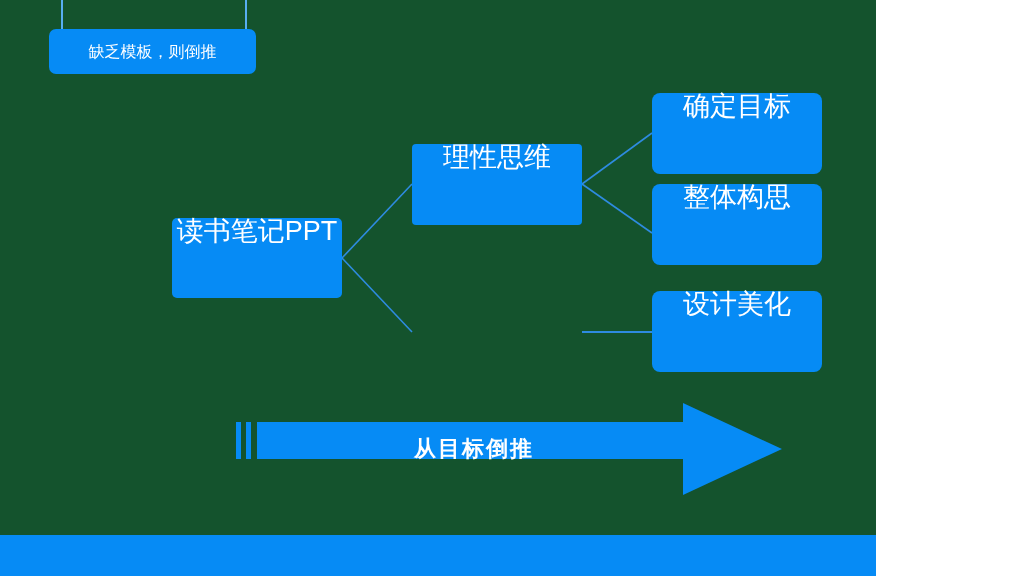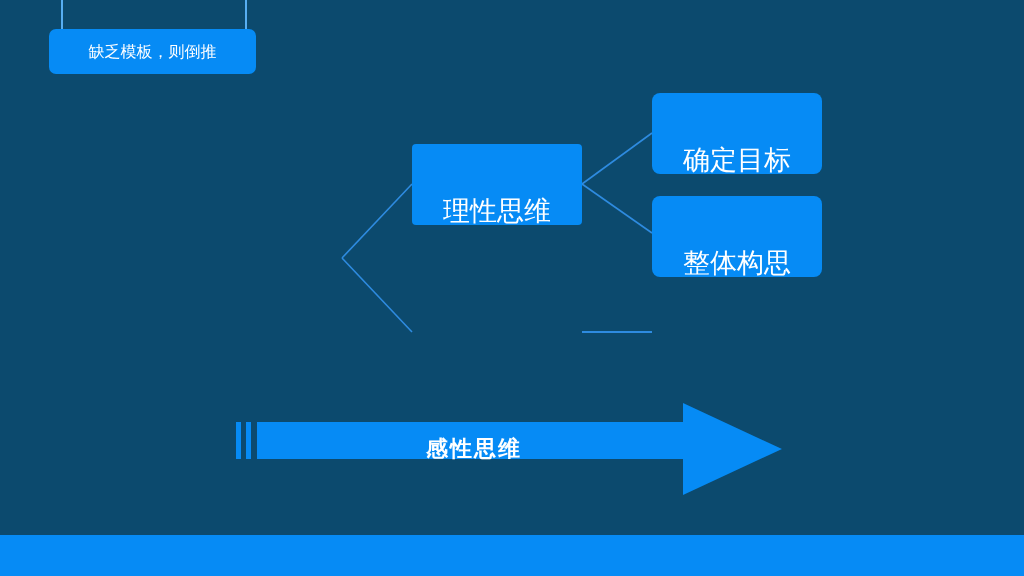--- a/index.html
+++ b/index.html
@@ -6,43 +6,43 @@
   html, body {
     margin: 0;
     padding: 0;
     background: #ffffff;
   }
   body {
     font-family: "Liberation Sans", "DejaVu Sans", sans-serif;
   }
   #slide {
     position: relative;
-    width: 1024px;
+    width: 876px;
     height: 576px;
-    background: #0c4a6e;
+    background: #14532d;
     overflow: hidden;
   }
 
   
   #lines {
     position: absolute;
     left: 0;
     top: 0;
     width: 1024px;
     height: 576px;
     pointer-events: none;
   }
 
   
   .node {
     position: absolute;
     background: #068BF5;
     color: #ffffff;
     display: flex;
-    align-items: flex-end;
+    align-items: flex-start;
     box-sizing: border-box;
   }
   .node-label {
     display: block;
     width: 100%;
     white-space: nowrap;
     line-height: 1;
   }
 
   
@@ -80,21 +80,21 @@
     width: 170px;
     height: 81px;
     border-radius: 8px;
     justify-content: center;
   }
   .node-leaf .node-label {
     font-size: 27px;
     text-align: center;
   }
   .node-leaf-1 { top: 93px; }
-  .node-leaf-2 { top: 196px; }
+  .node-leaf-2 { top: 184px; }
   .node-leaf-3 { top: 291px; }
 
   
   .badge {
     position: absolute;
     left: 49px;
     top: 29px;
     width: 207px;
     height: 45px;
     background: #068BF5;
@@ -167,36 +167,42 @@
     <line x1="582" y1="184" x2="652" y2="133" stroke="#2E8BE0" stroke-width="1.6"></line>
     <line x1="582" y1="184" x2="652" y2="233" stroke="#2E8BE0" stroke-width="1.6"></line>
 
     <line x1="582" y1="332" x2="652" y2="332" stroke="#2E8BE0" stroke-width="1.8"></line>
   </svg>
 
   <div class="badge">
     <span class="node-label">缺乏模板，则倒推</span>
   </div>
 
+  <div class="node node-root">
+    <span class="node-label">读书笔记PPT</span>
+  </div>
 
   <div class="node node-branch node-branch-1">
     <span class="node-label">理性思维</span>
   </div>
 
   <div class="node node-leaf node-leaf-1">
     <span class="node-label">确定目标</span>
   </div>
   <div class="node node-leaf node-leaf-2">
     <span class="node-label">整体构思</span>
+  </div>
+  <div class="node node-leaf node-leaf-3">
+    <span class="node-label">设计美化</span>
   </div>
 
   <div id="arrow-wrap">
     <svg id="arrow-svg" viewBox="0 0 546 92" width="546" height="92">
       <rect x="0" y="19" width="5" height="37" fill="#068BF5"></rect>
       <rect x="10" y="19" width="5" height="37" fill="#068BF5"></rect>
       <polygon points="21,19 447,19 447,0 546,46 447,92 447,56 21,56" fill="#068BF5"></polygon>
     </svg>
-    <div class="arrow-label">感性思维</div>
+    <div class="arrow-label">从目标倒推</div>
   </div>
 
   <div id="bottom-band"></div>
 
 </div>
 
 </body></html>

